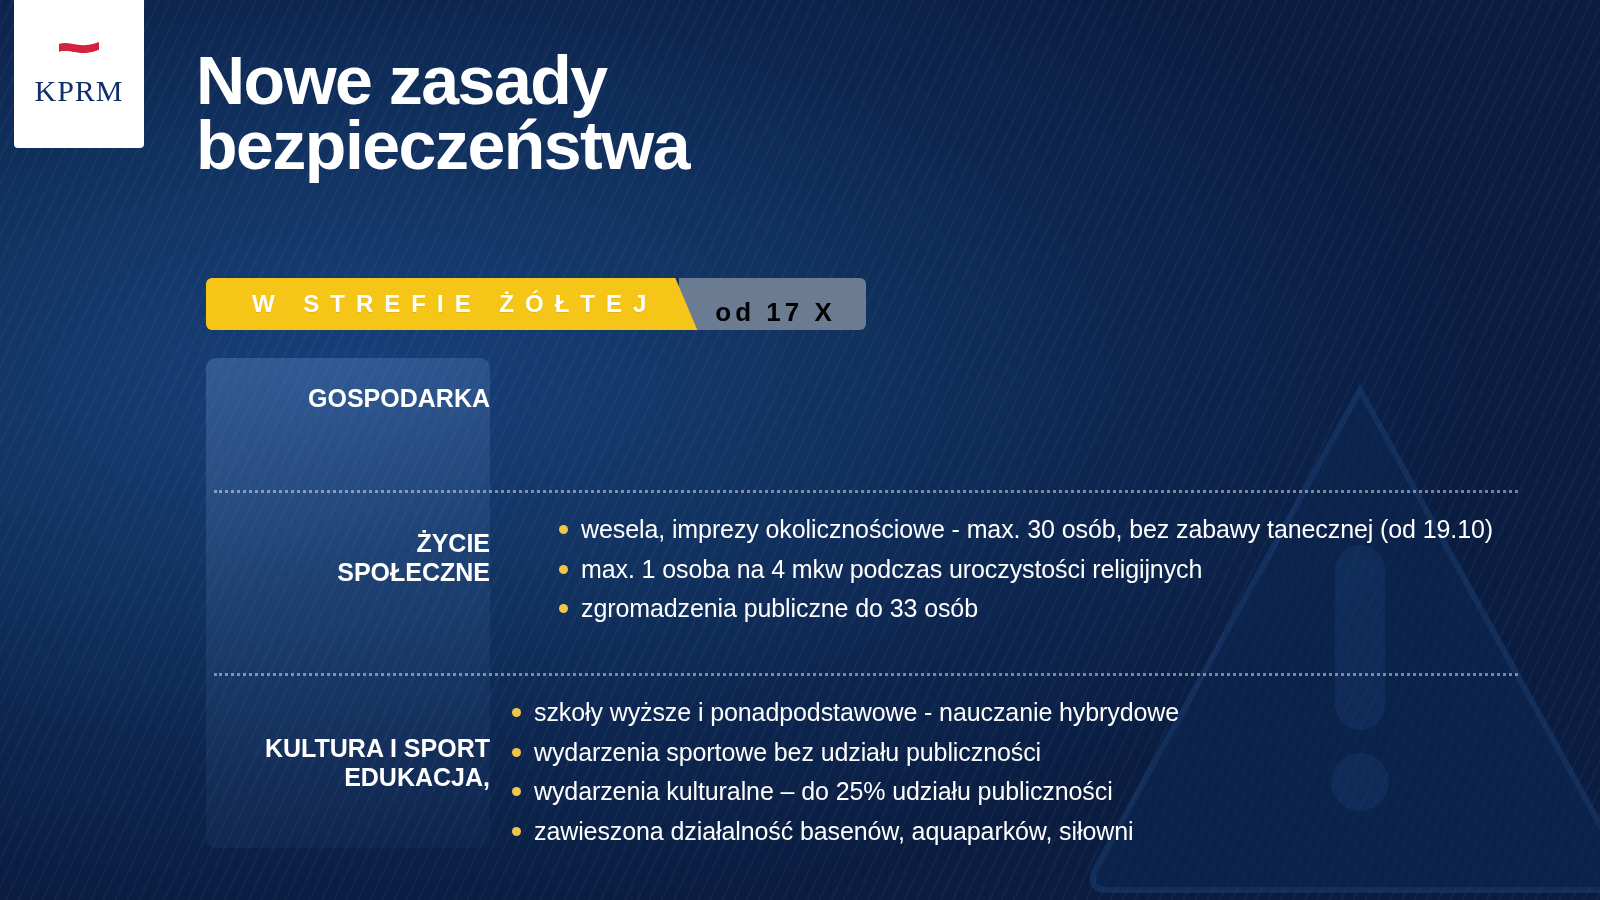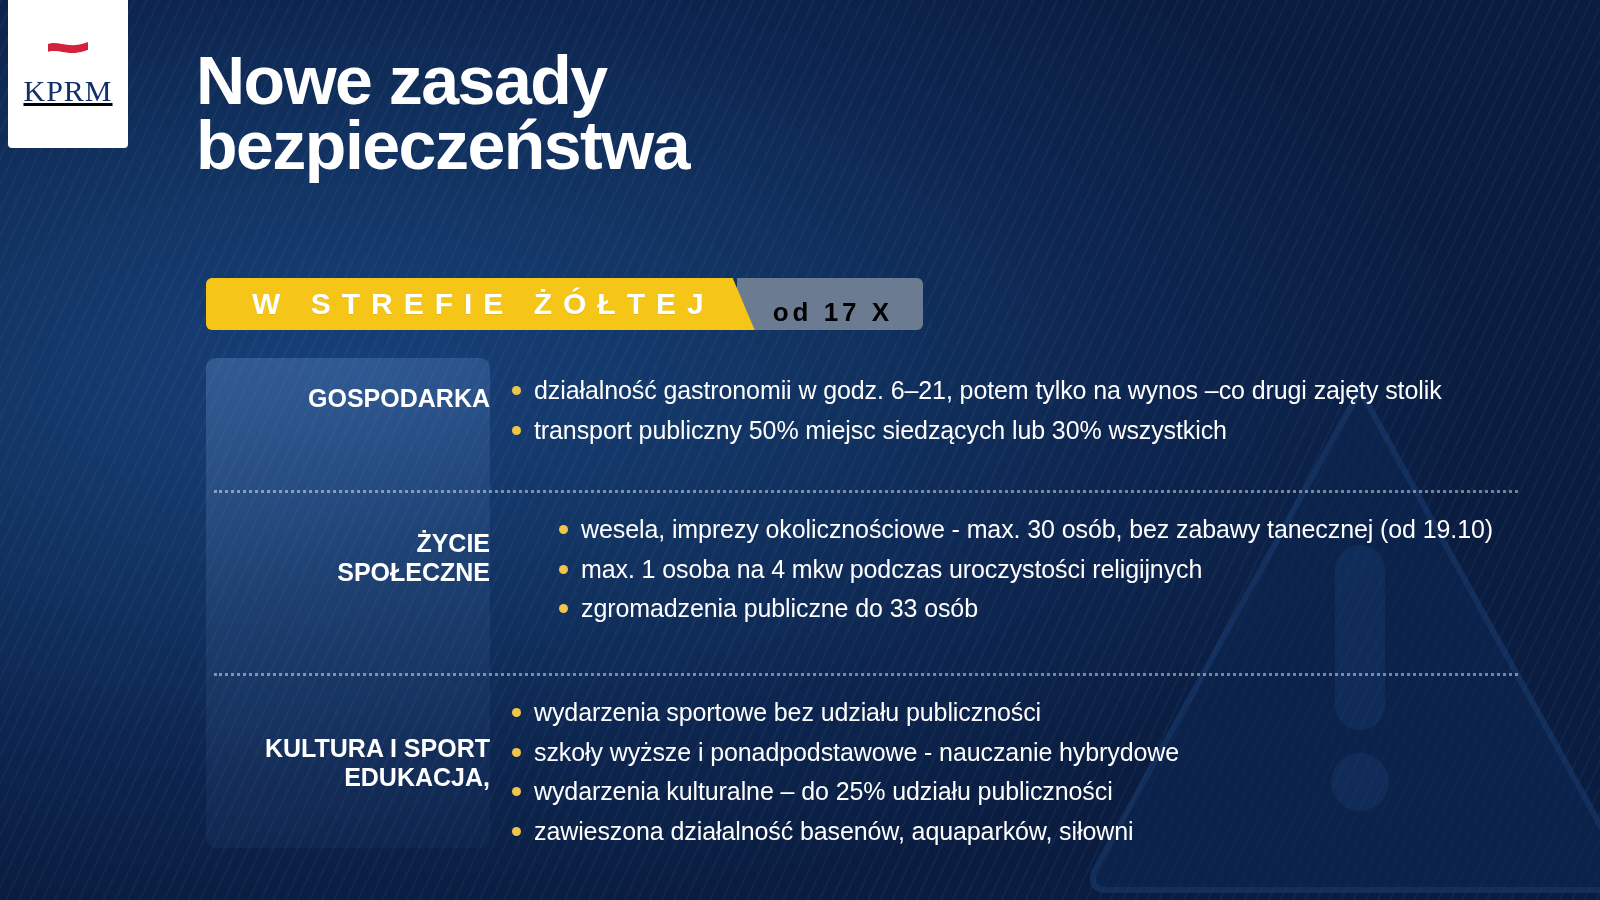--- a/index.html
+++ b/index.html
@@ -34,33 +34,32 @@
     bottom: -10px;
     width: 560px;
     height: 560px;
     opacity: 0.55;
     pointer-events: none;
   }
 
   
   .logo-card {
     position: absolute;
-    left: 8px;
+    left: 14px;
     top: 0;
-    width: 120px;
+    width: 130px;
     height: 148px;
     background: #ffffff;
     border-bottom-left-radius: 4px;
     border-bottom-right-radius: 4px;
     display: flex;
     flex-direction: column;
     align-items: center;
     justify-content: center;
     gap: 6px;
-    text-decoration: underline;
   }
   .logo-flag {
     width: 44px;
     height: 28px;
     position: relative;
   }
   .logo-text {
     color: #11306b;
     font-family: "Liberation Serif", serif;
     font-size: 30px;
@@ -87,21 +86,21 @@
     position: absolute;
     left: 206px;
     top: 278px;
     display: flex;
     align-items: stretch;
     height: 52px;
   }
   .banner-yellow {
     background: #f5c518;
     color: #ffffff;
-    font-size: 30px;
+    font-size: 24px;
     font-weight: 700;
     letter-spacing: 11px;
     display: flex;
     align-items: center;
     padding: 0 40px 0 46px;
     border-top-left-radius: 6px;
     border-bottom-left-radius: 6px;
     position: relative;
     z-index: 2;
     clip-path: polygon(0 0, calc(100% - 22px) 0, 100% 100%, 0 100%);
@@ -215,30 +214,20 @@
   <div class="banner-row">
     <div class="banner-yellow">W STREFIE ŻÓŁTEJ</div>
     <div class="banner-grey">od 17 X</div>
   </div>
 
   <div class="content">
     <div class="cat-panel-bg"></div>
 
     <div class="row row-1">
       <div class="cat">GOSPODARKA</div>
-      <div class="items">
-        <div class="item">
-          <span class="dot"></span>
-          <span>działalność gastronomii w godz. 6–21, potem tylko na wynos –co drugi zajęty stolik</span>
-        </div>
-        <div class="item">
-          <span class="dot"></span>
-          <span>transport publiczny 50% miejsc siedzących lub 30% wszystkich</span>
-        </div>
-      </div>
     </div>
 
     <div class="divider"></div>
 
     <div class="row row-2">
       <div class="cat">
         <div>ŻYCIE</div>
         <div>SPOŁECZNE</div>
       </div>
       <div class="items">
@@ -260,28 +249,28 @@
     <div class="divider"></div>
 
     <div class="row row-3">
       <div class="cat">
         <div>KULTURA I SPORT</div>
         <div>EDUKACJA,</div>
       </div>
       <div class="items">
         <div class="item">
           <span class="dot"></span>
+          <span>szkoły wyższe i ponadpodstawowe - nauczanie hybrydowe</span>
+        </div>
+        <div class="item">
+          <span class="dot"></span>
           <span>wydarzenia sportowe bez udziału publiczności</span>
         </div>
         <div class="item">
           <span class="dot"></span>
-          <span>szkoły wyższe i ponadpodstawowe - nauczanie hybrydowe</span>
-        </div>
-        <div class="item">
-          <span class="dot"></span>
           <span>wydarzenia kulturalne – do 25% udziału publiczności</span>
         </div>
         <div class="item">
           <span class="dot"></span>
           <span>zawieszona działalność basenów, aquaparków, siłowni</span>
         </div>
       </div>
     </div>
   </div>
 

